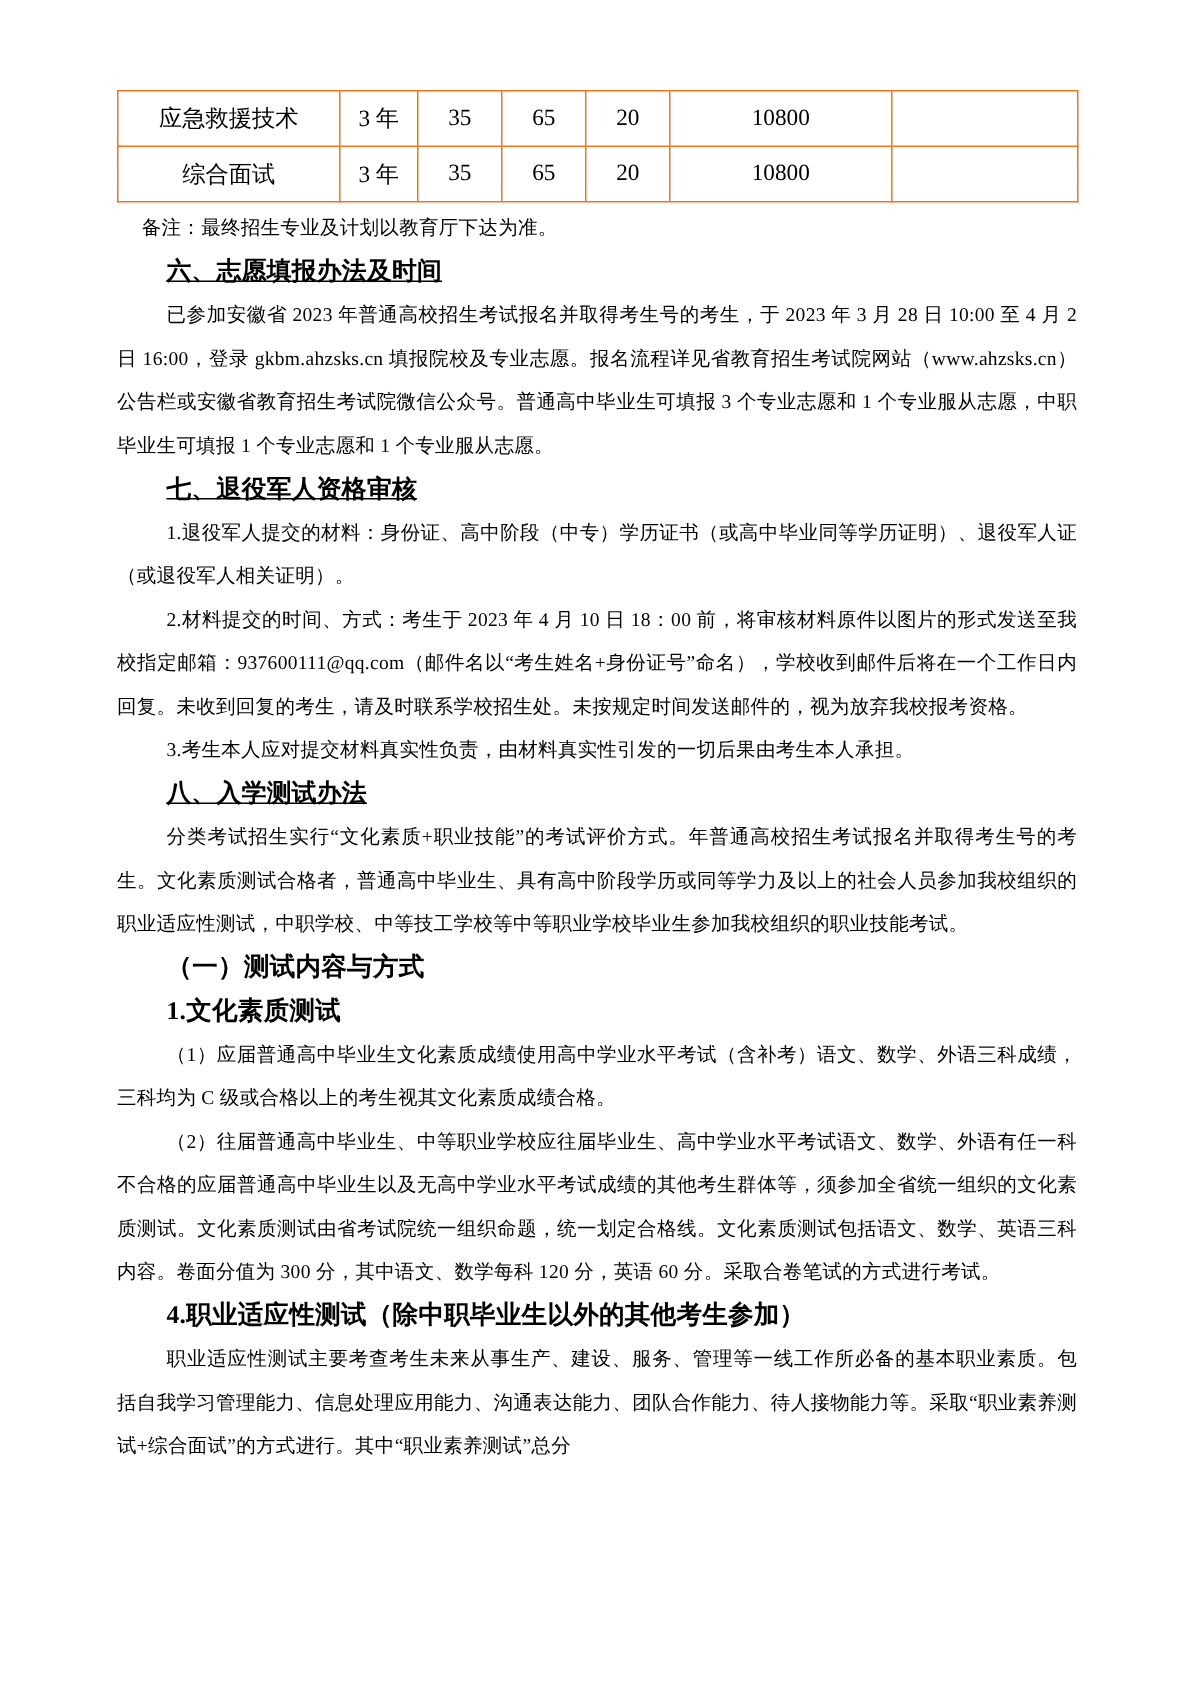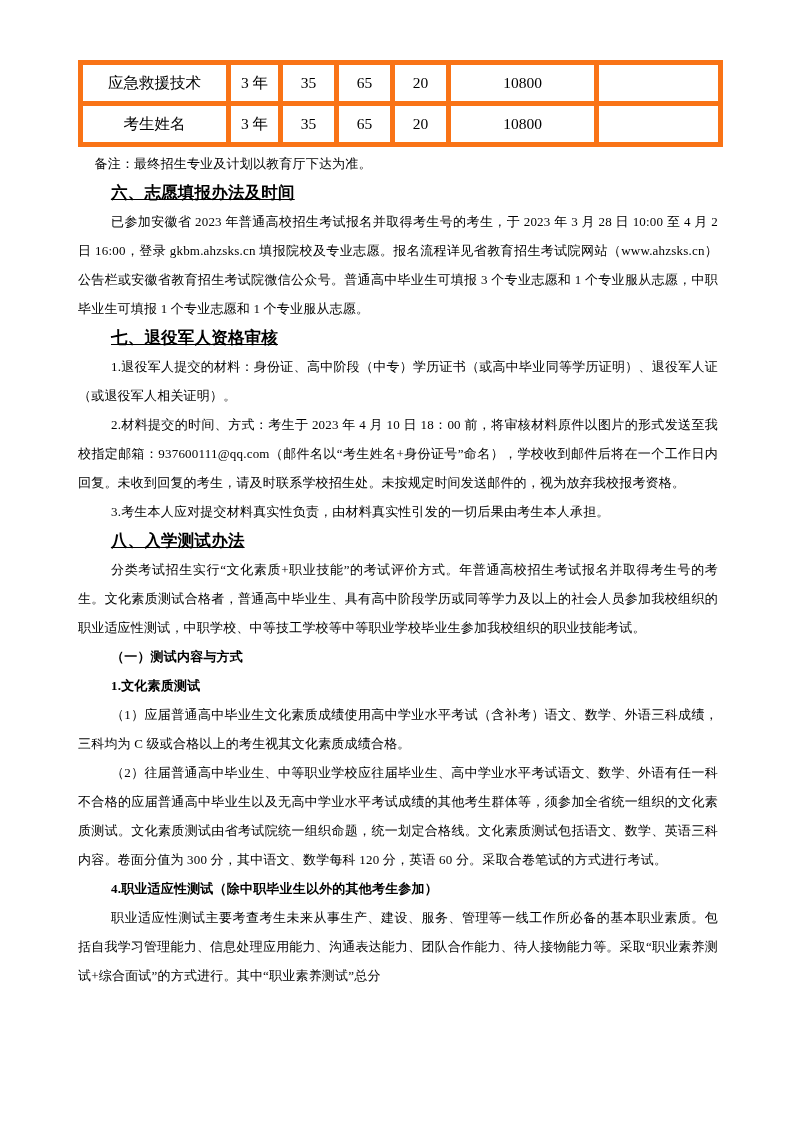--- a/index.html
+++ b/index.html
@@ -30,21 +30,21 @@
     width: 640px;
   }
 
   
   table.plan-table {
     border-collapse: collapse;
     width: 640px;
     table-layout: fixed;
   }
   table.plan-table td {
-    border: 5px solid #f97316;
+    border: 1px solid #f97316;
     height: 36px;
     text-align: center;
     vertical-align: middle;
     font-size: 15.5px;
     font-family: "Liberation Serif", "DejaVu Serif", serif;
     padding: 0 2px;
   }
   .col-major { width: 148px; }
   .col-years { width: 52px; }
   .col-n1 { width: 56px; }
@@ -66,21 +66,21 @@
   .heading {
     font-weight: bold;
     text-indent: 33px;
     font-size: 16.5px;
     line-height: 29px;
     text-decoration: underline;
   }
   .subheading {
     font-weight: bold;
     text-indent: 33px;
-    font-size: 13px;
+    font-size: 17px;
     line-height: 29px;
   }
   .note {
     text-indent: 16.5px;
     margin-top: 2px;
   }
 </style>
 </head>
 <body>
 
@@ -101,21 +101,21 @@
         <tr>
           <td>应急救援技术</td>
           <td>3 年</td>
           <td>35</td>
           <td>65</td>
           <td>20</td>
           <td>10800</td>
           <td></td>
         </tr>
         <tr>
-          <td>考生姓名</td>
+          <td>综合面试</td>
           <td>3 年</td>
           <td>35</td>
           <td>65</td>
           <td>20</td>
           <td>10800</td>
           <td></td>
         </tr>
       </tbody>
     </table>
 

